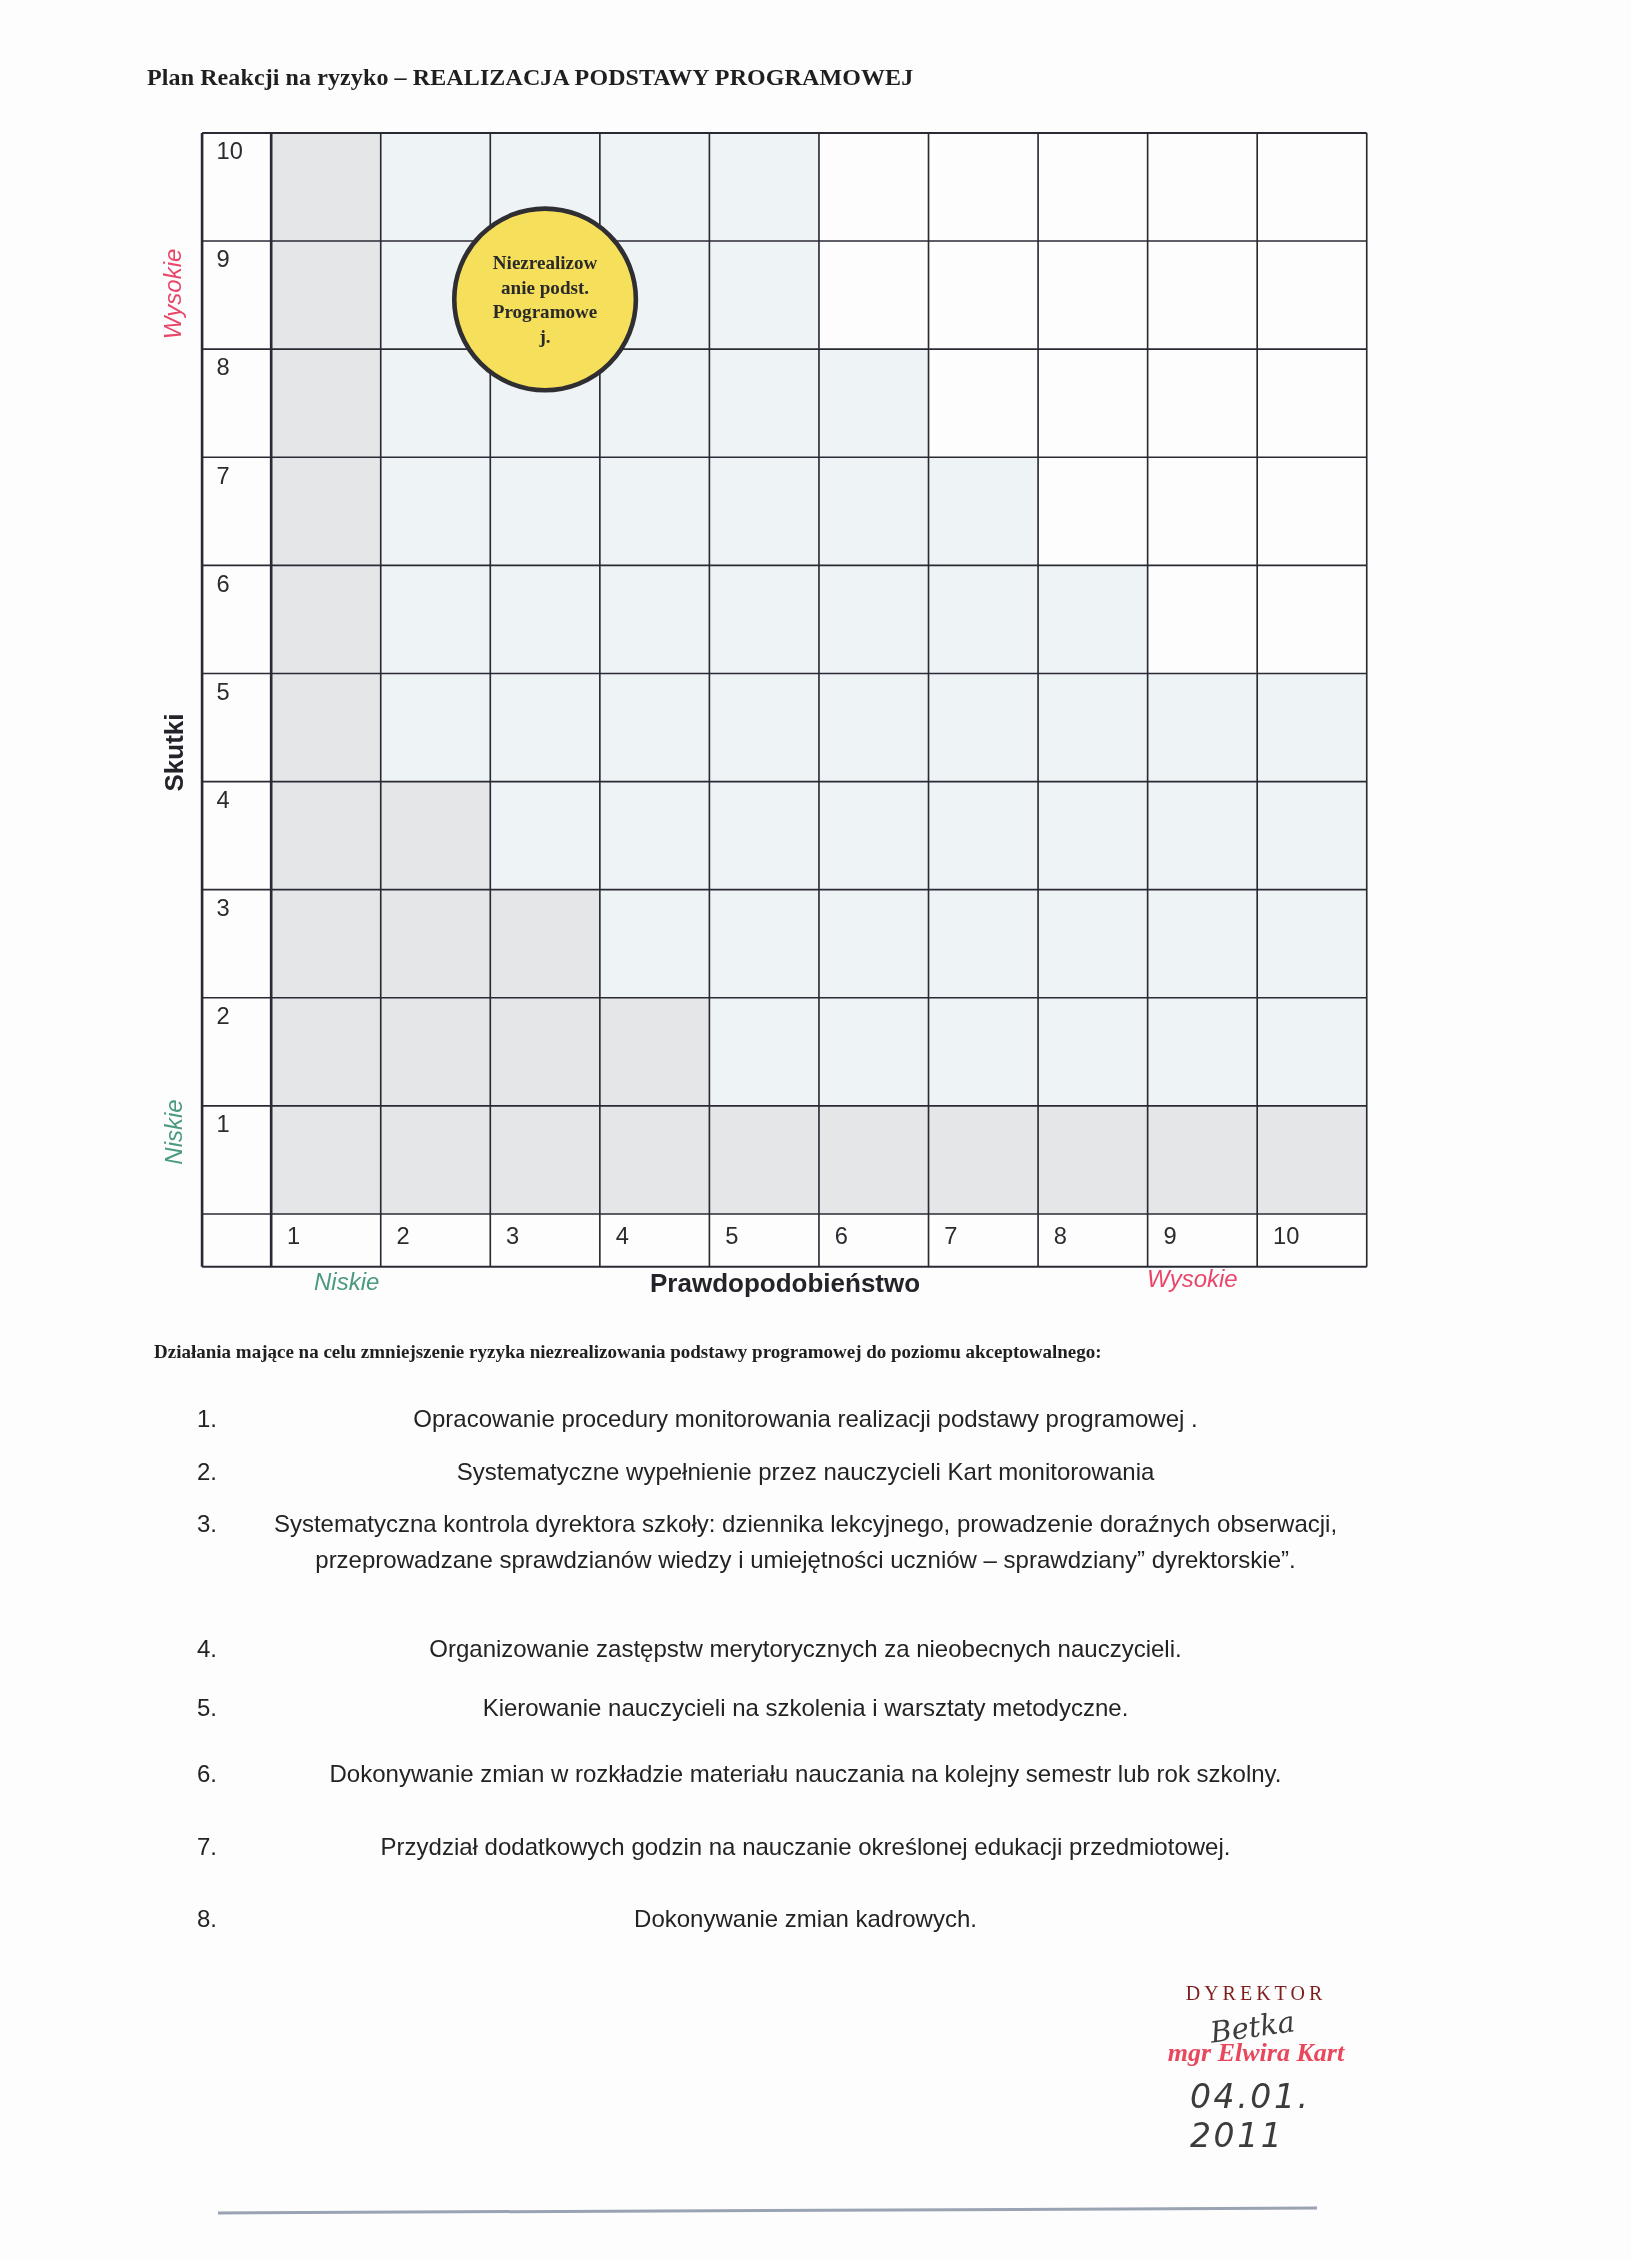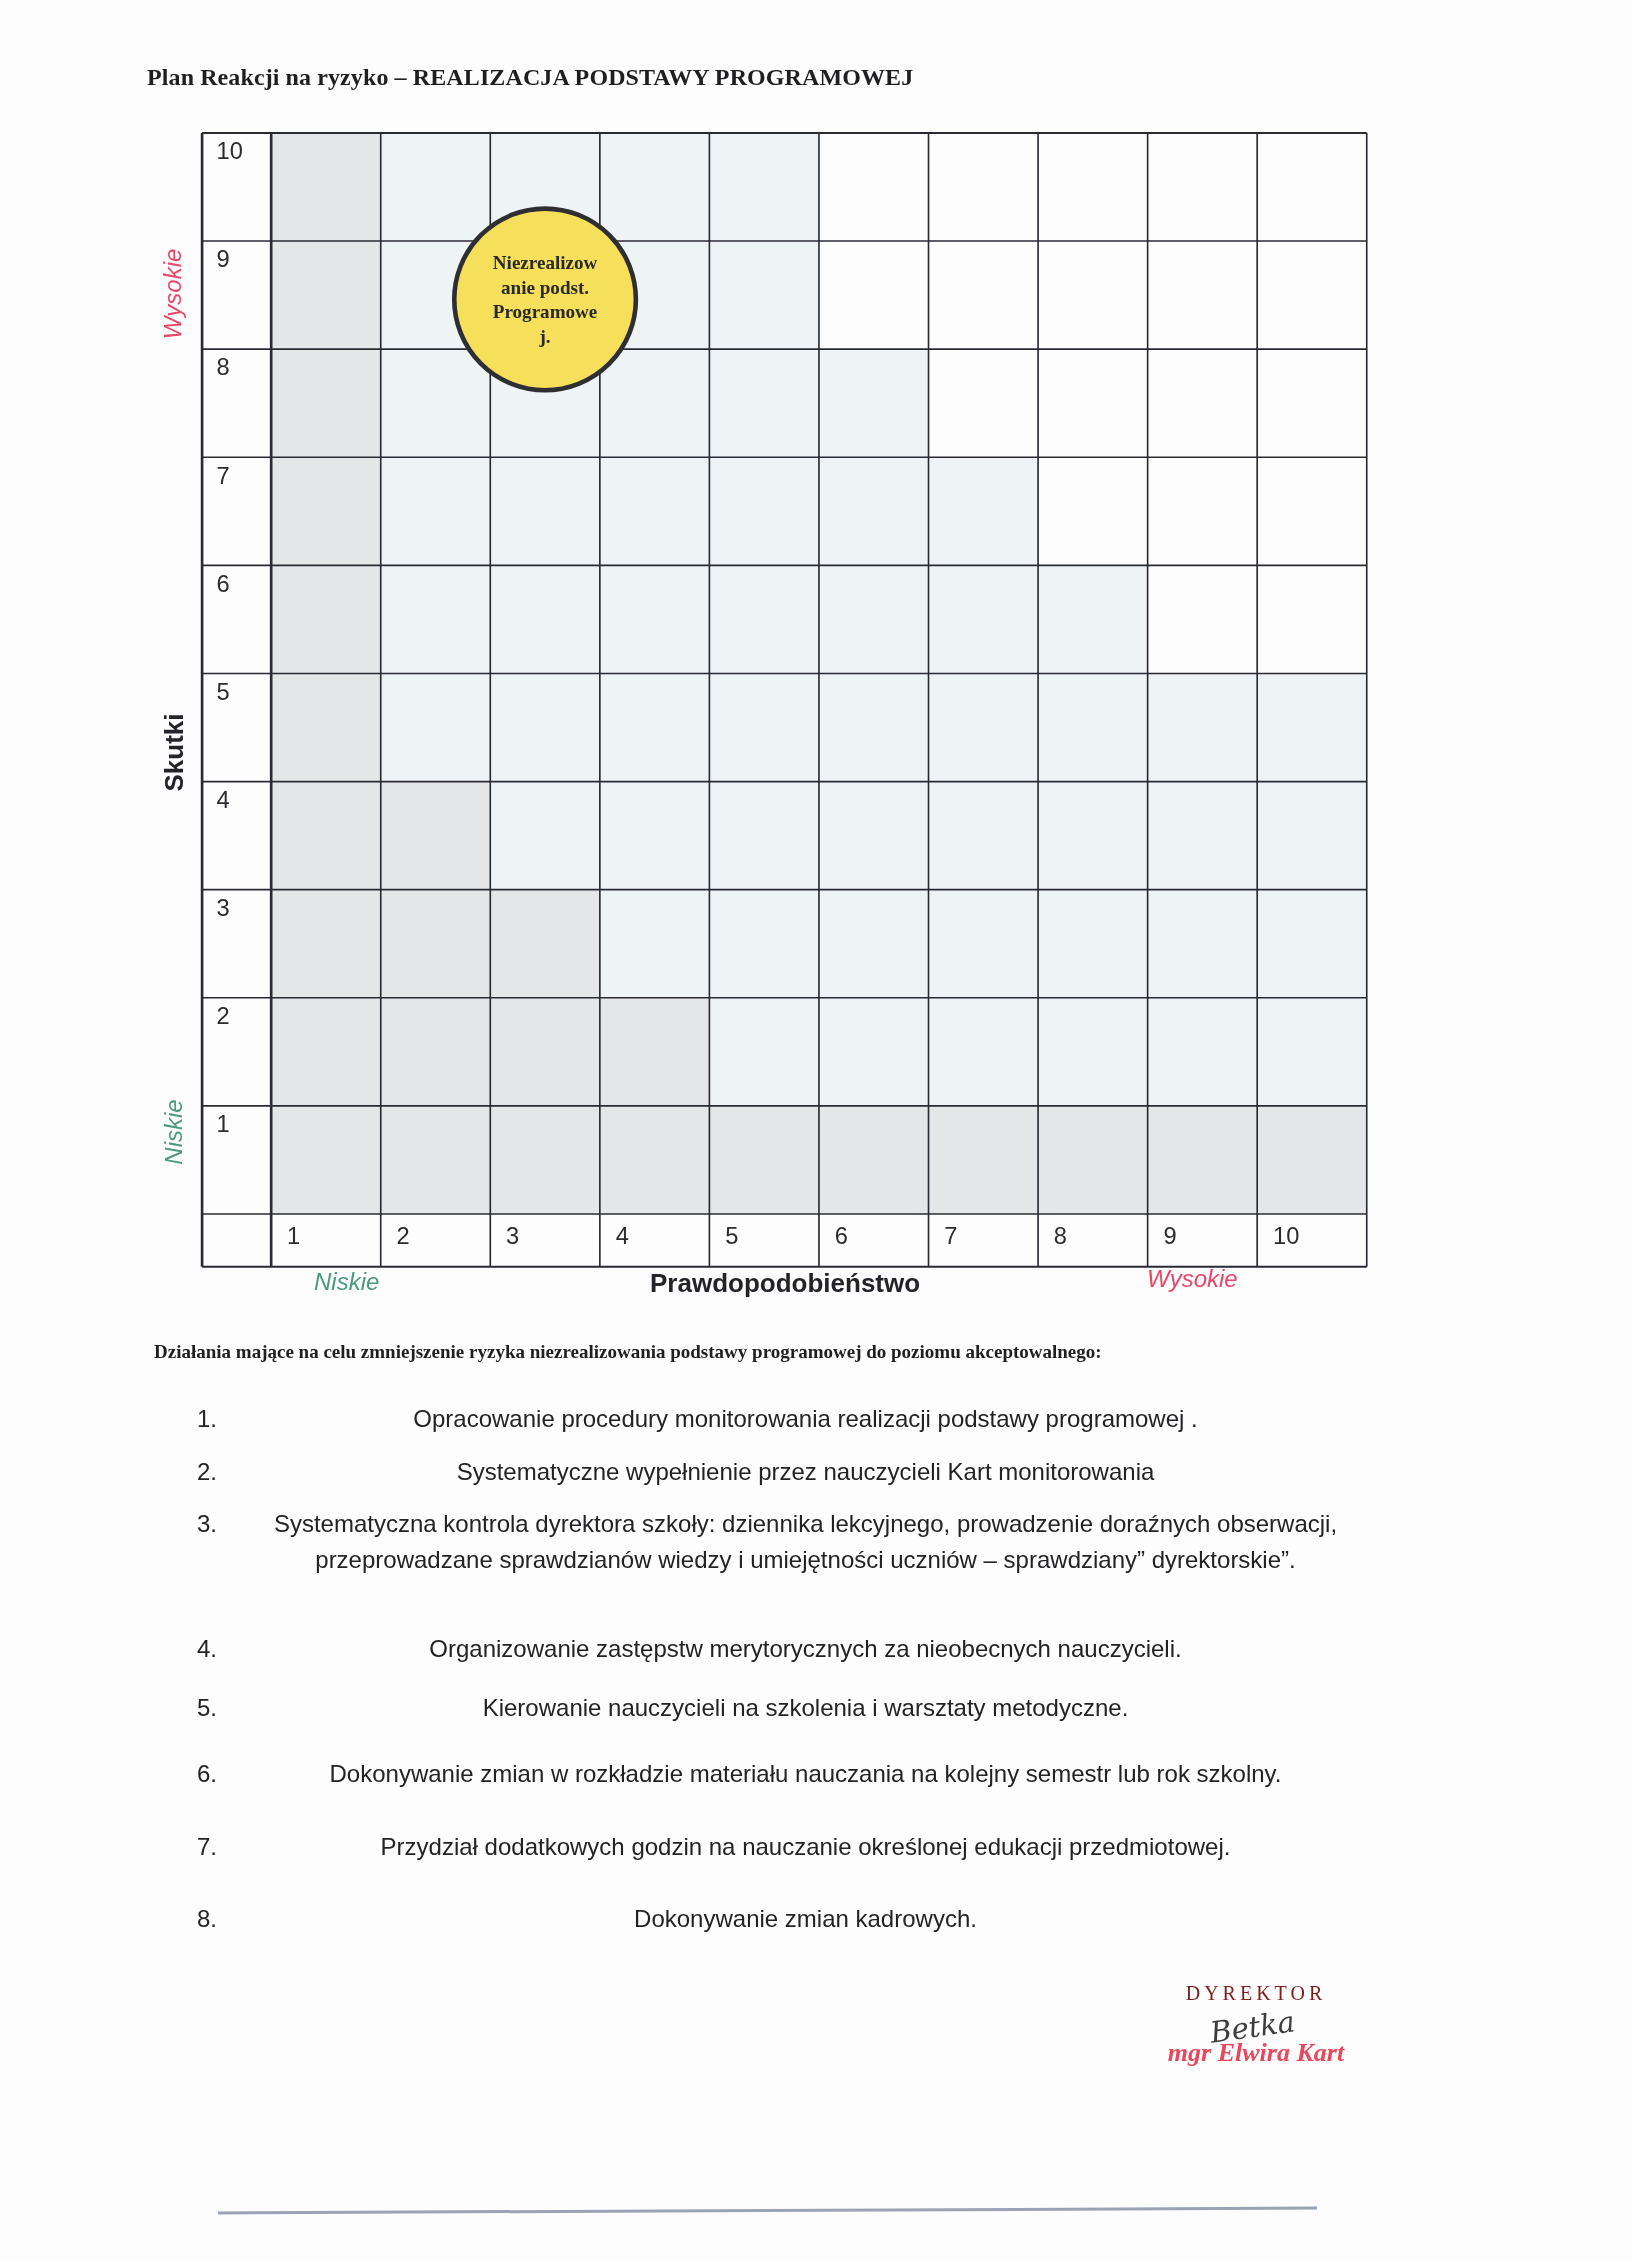--- a/index.html
+++ b/index.html
@@ -257,16 +257,17 @@
   <li class="action-item" style="top:500px;">
     <span class="action-num">8.</span>
     <span class="action-text">Dokonywanie zmian kadrowych.</span>
   </li>
 </ol>
 
 <div class="stamp">
   <div class="stamp-title">DYREKTOR</div>
   <div class="stamp-signature">Betka</div>
   <div class="stamp-name">mgr Elwira Kart</div>
+  <div class="stamp-date">04.01. 2011</div>
 </div>
 
 <div class="footer-rule"></div>
 
 
 </body></html>

